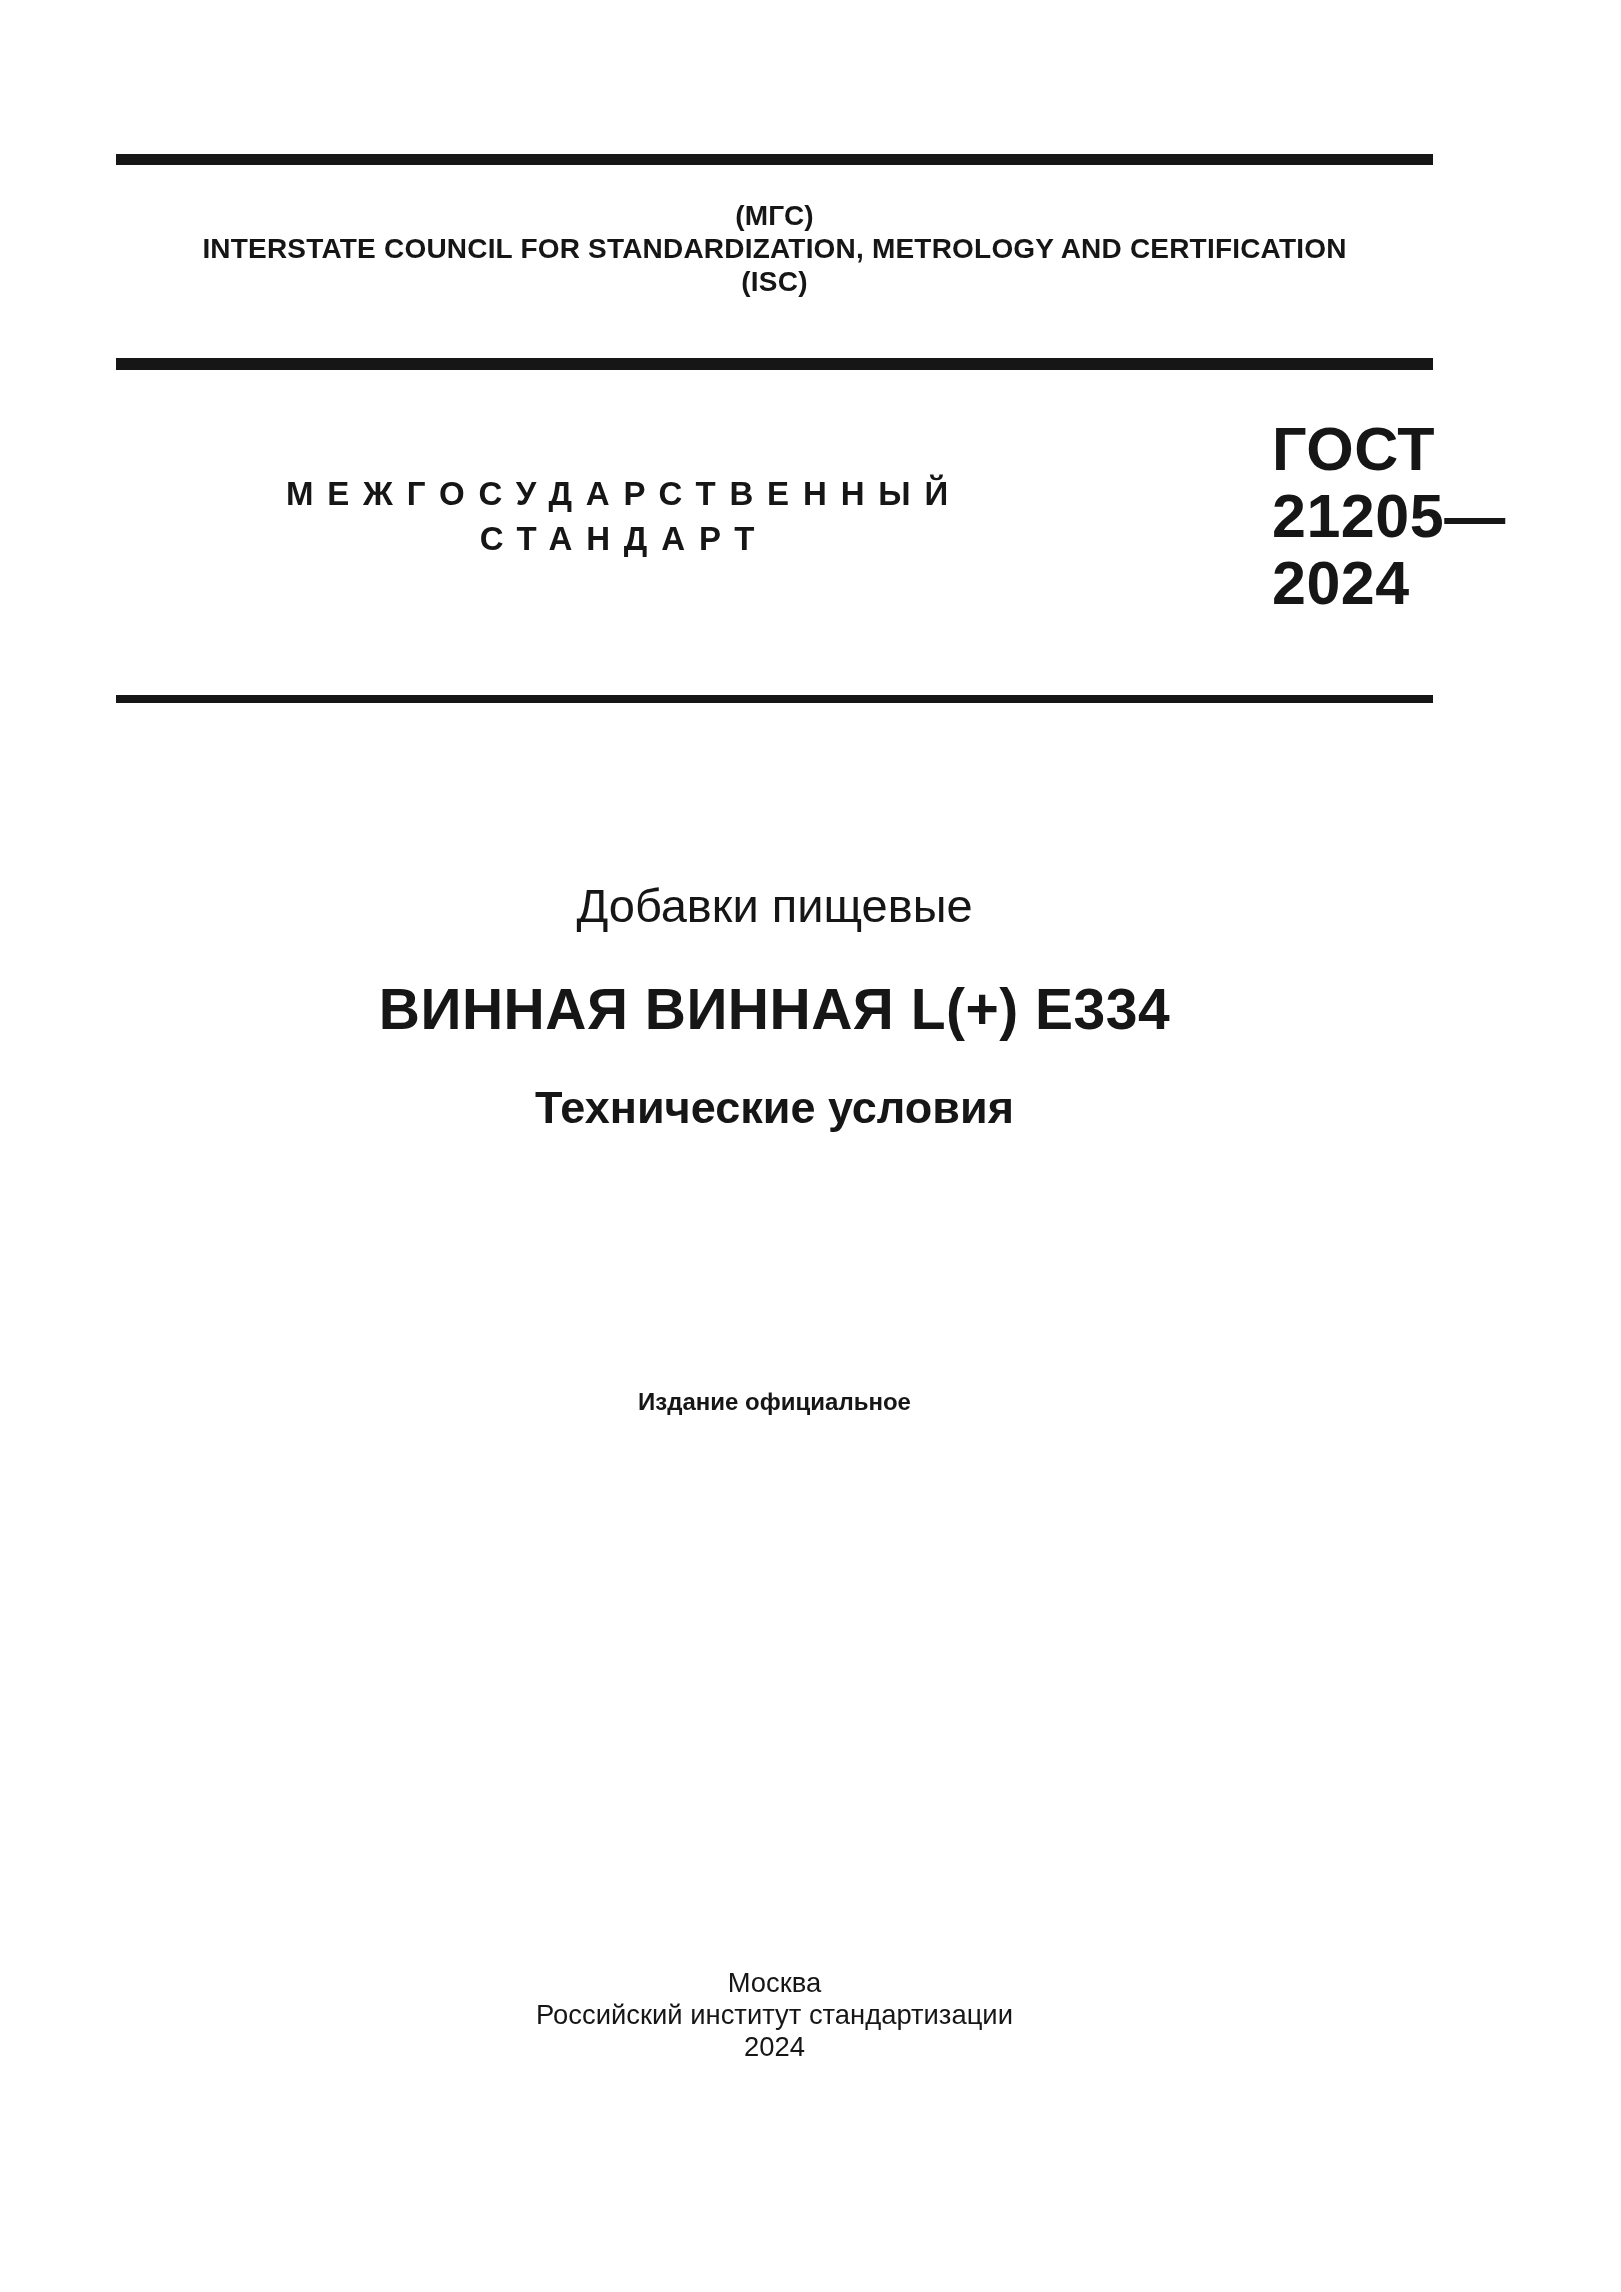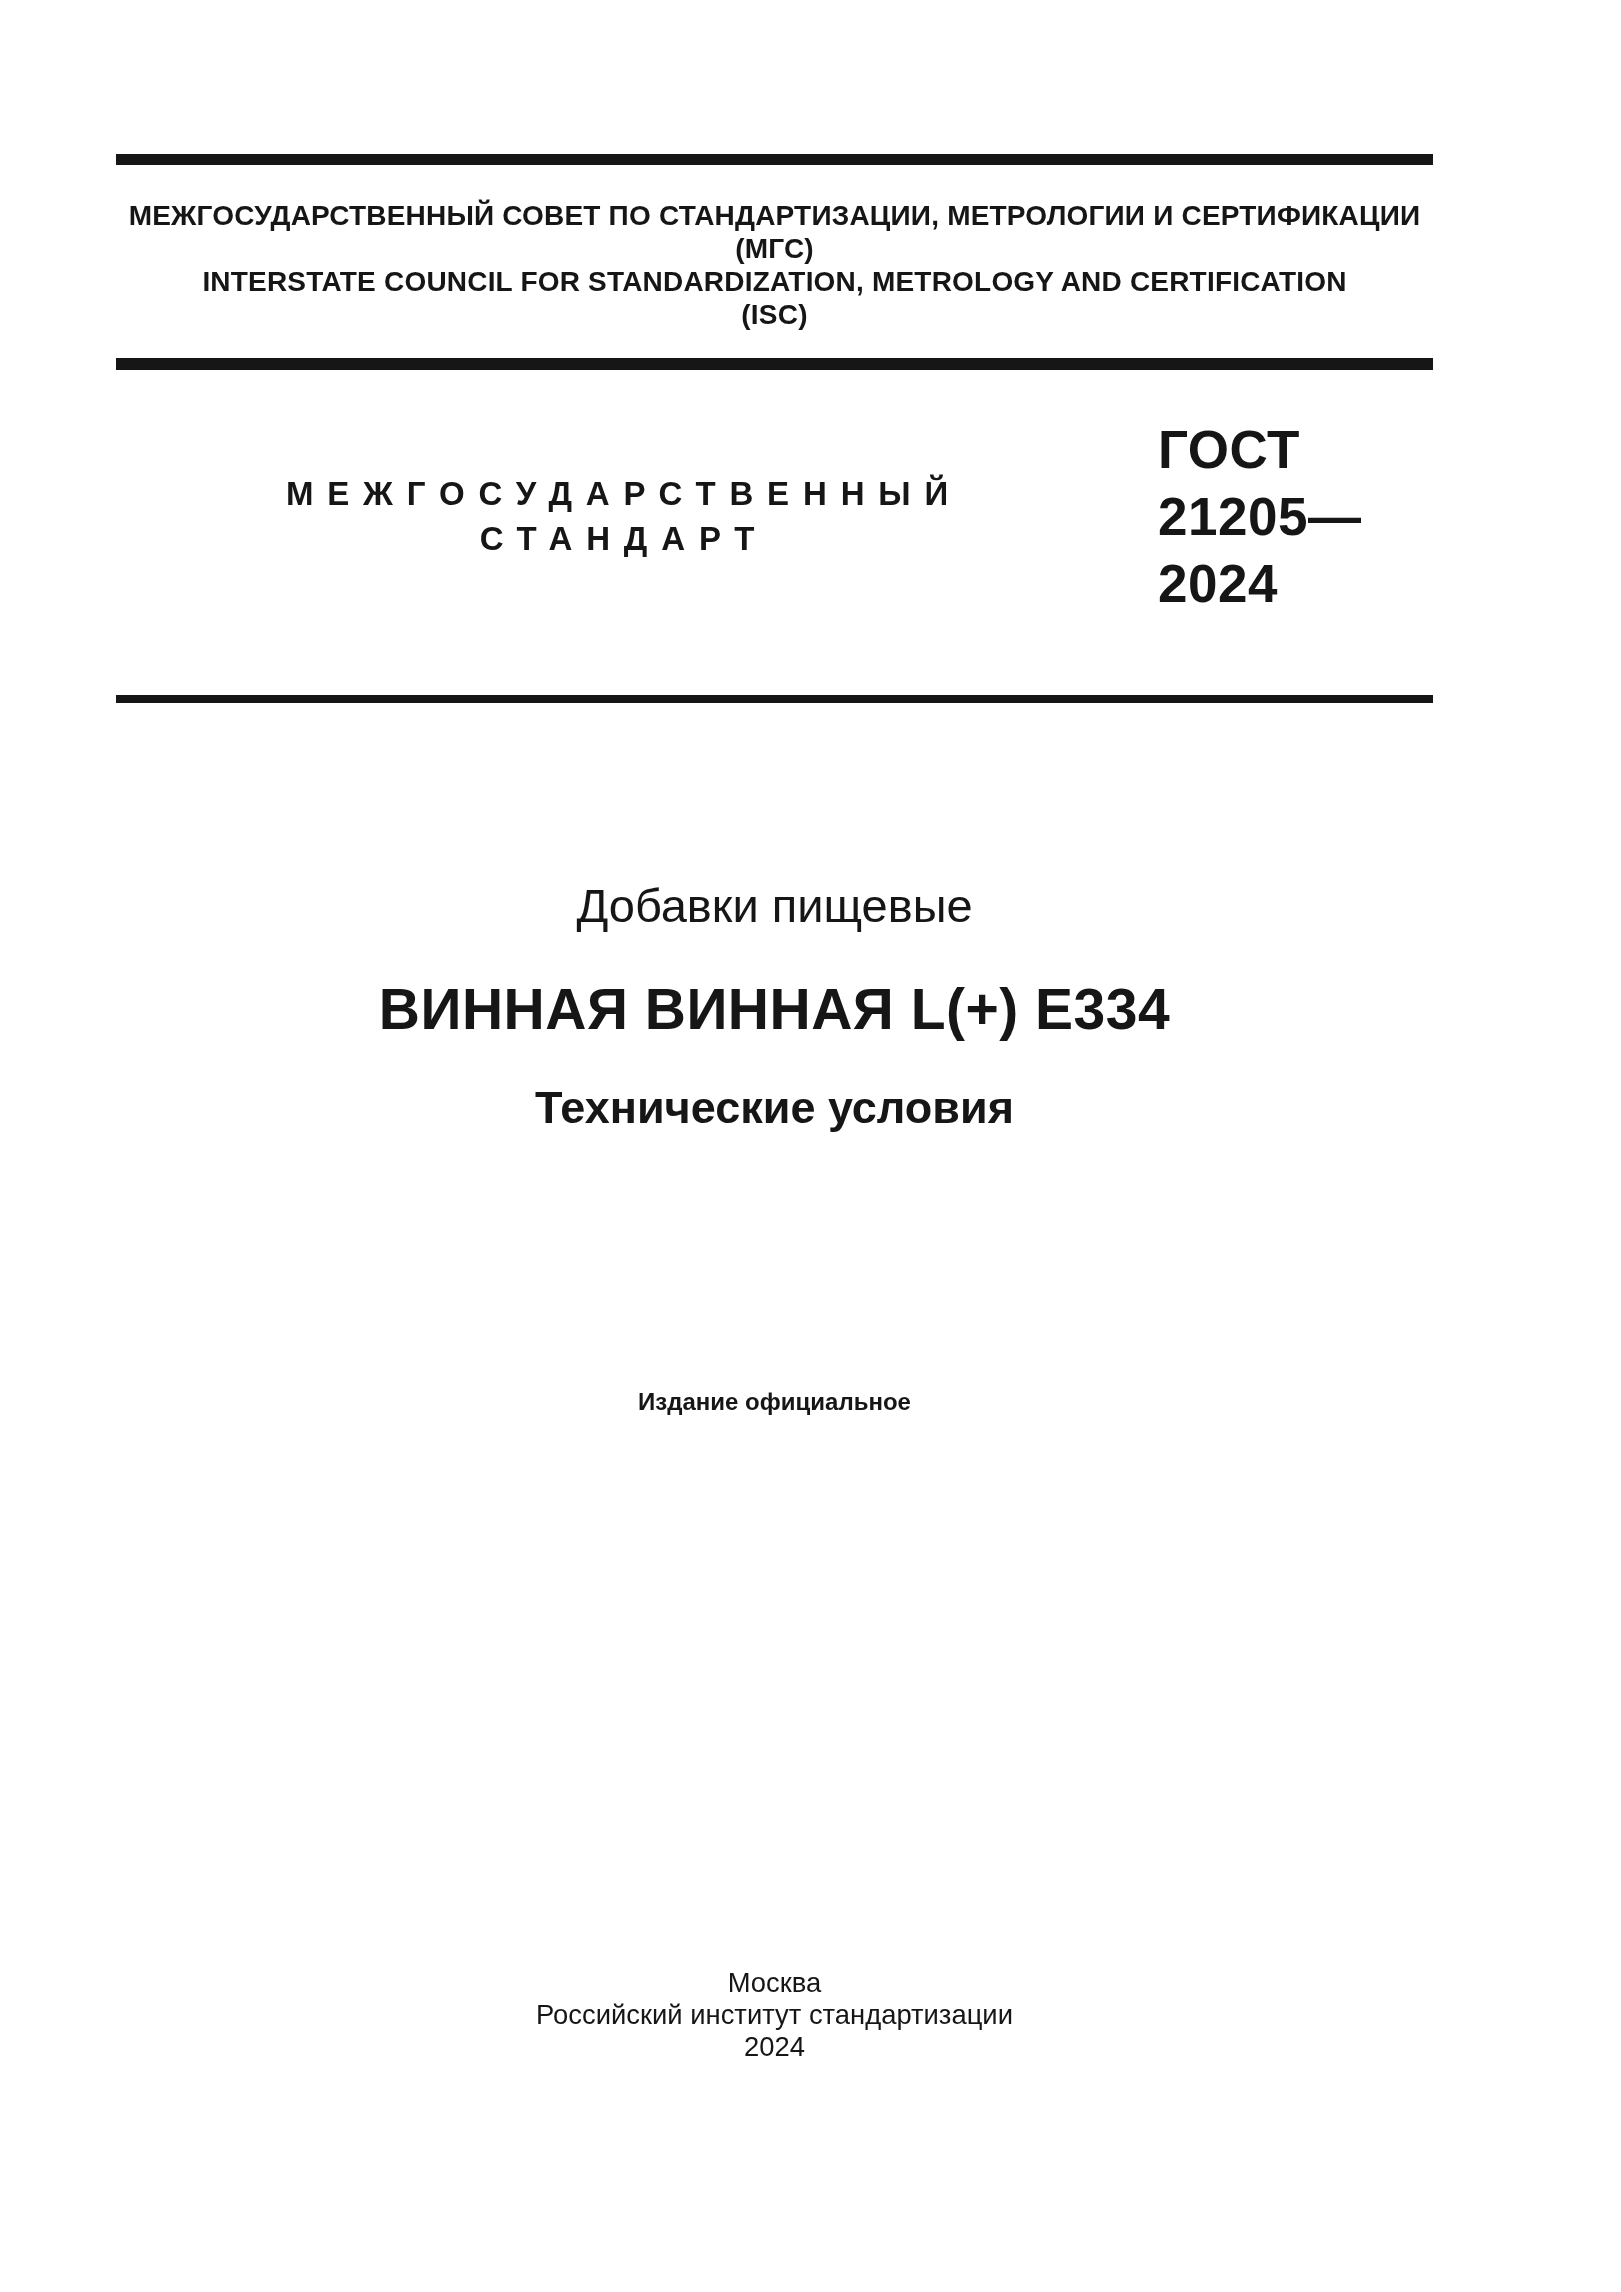--- a/index.html
+++ b/index.html
@@ -47,23 +47,23 @@
     text-align: center;
     font-size: 33px;
     font-weight: bold;
     line-height: 45px;
     letter-spacing: 0.42em;
     white-space: nowrap;
   }
 
   .std-designation {
     position: absolute;
-    left: 1158px;
+    left: 1272px;
     top: 416px;
-    font-size: 53px;
+    font-size: 61px;
     font-weight: bold;
     line-height: 67px;
     text-align: left;
     letter-spacing: 0.5px;
   }
 
   .title-group    { top: 878px;  font-size: 47px; font-weight: normal; }
   .title-main     { top: 976px;  font-size: 57px; font-weight: bold; letter-spacing: 0.5px; }
   .title-subtitle { top: 1082px; font-size: 45px; font-weight: bold; }
 
@@ -81,21 +81,20 @@
   }
 </style>
 </head>
 <body>
 
 <div class="page">
 
   <div class="rule rule-top"></div>
 
   <div class="center-col council-block">
-    <div>МЕЖГОСУДАРСТВЕННЫЙ СОВЕТ ПО СТАНДАРТИЗАЦИИ, МЕТРОЛОГИИ И СЕРТИФИКАЦИИ</div>
     <div>(МГС)</div>
     <div>INTERSTATE COUNCIL FOR STANDARDIZATION, METROLOGY AND CERTIFICATION</div>
     <div>(ISC)</div>
   </div>
 
   <div class="rule rule-mid"></div>
 
   <div class="std-kind">
     <div>МЕЖГОСУДАРСТВЕННЫЙ</div>
     <div>СТАНДАРТ</div>

